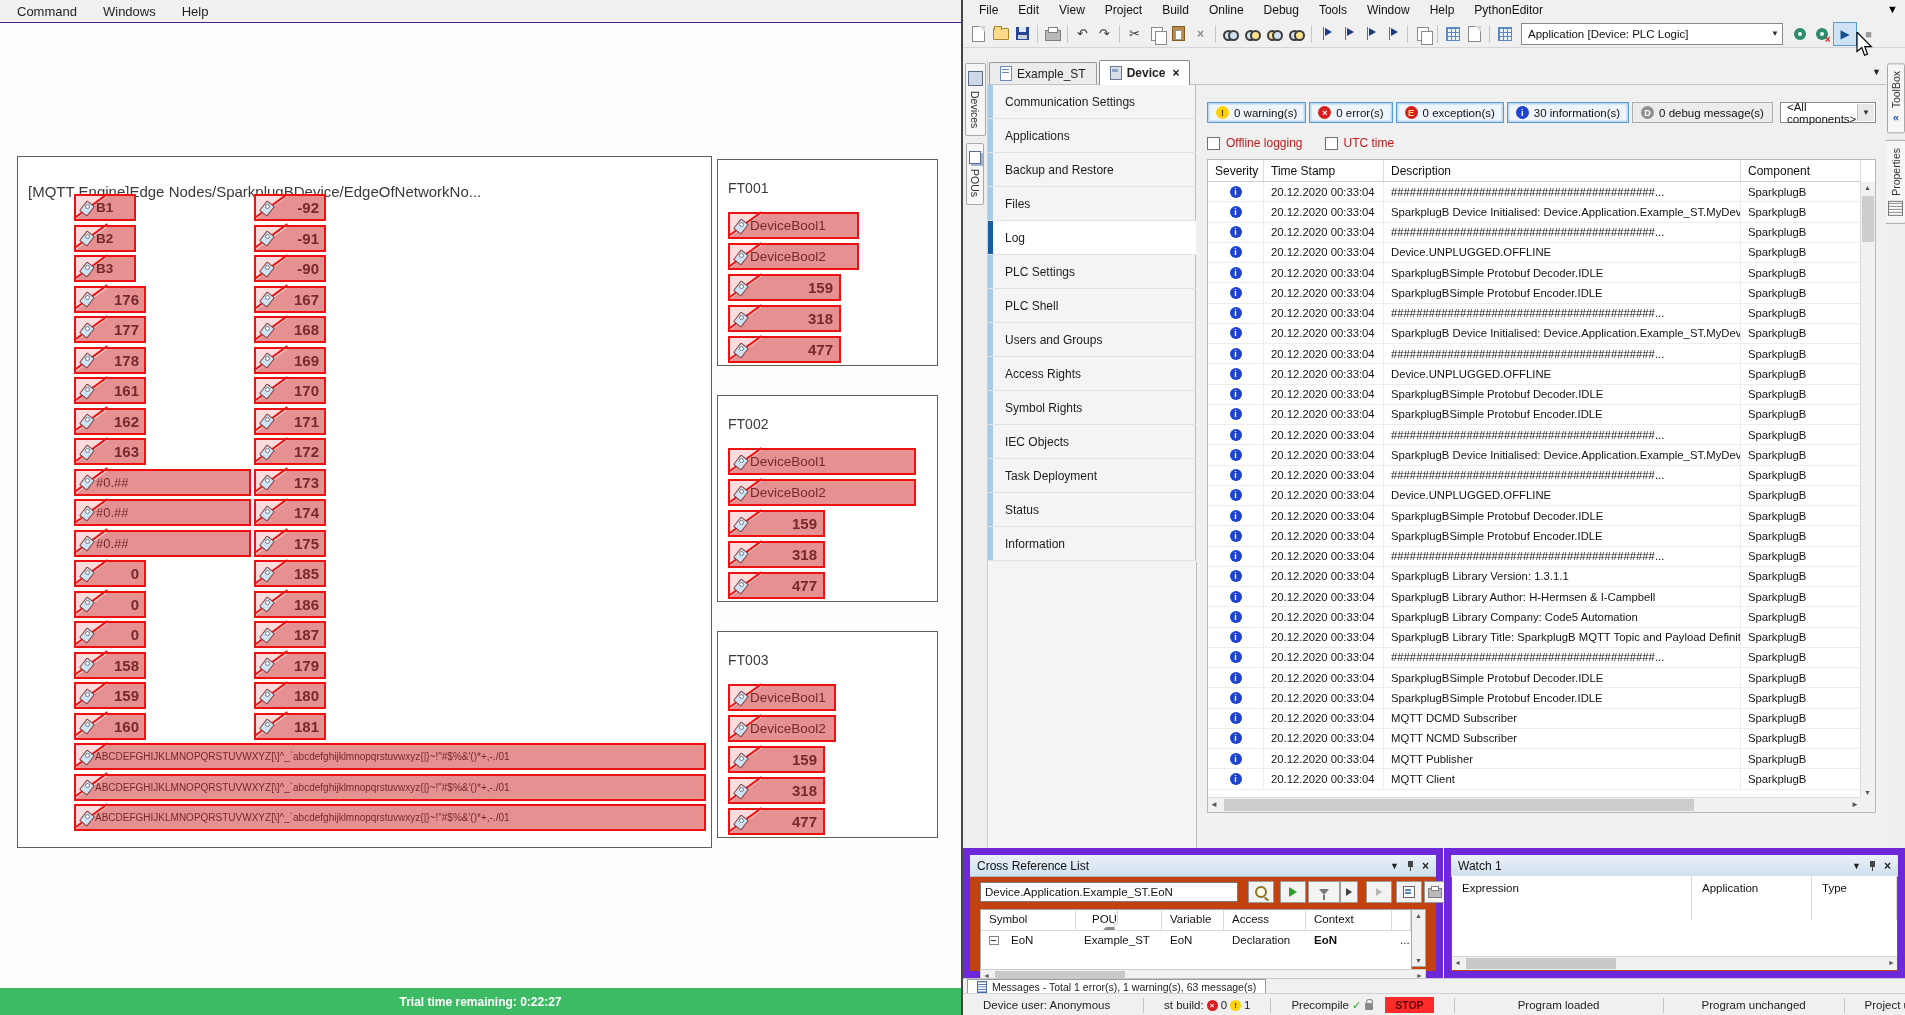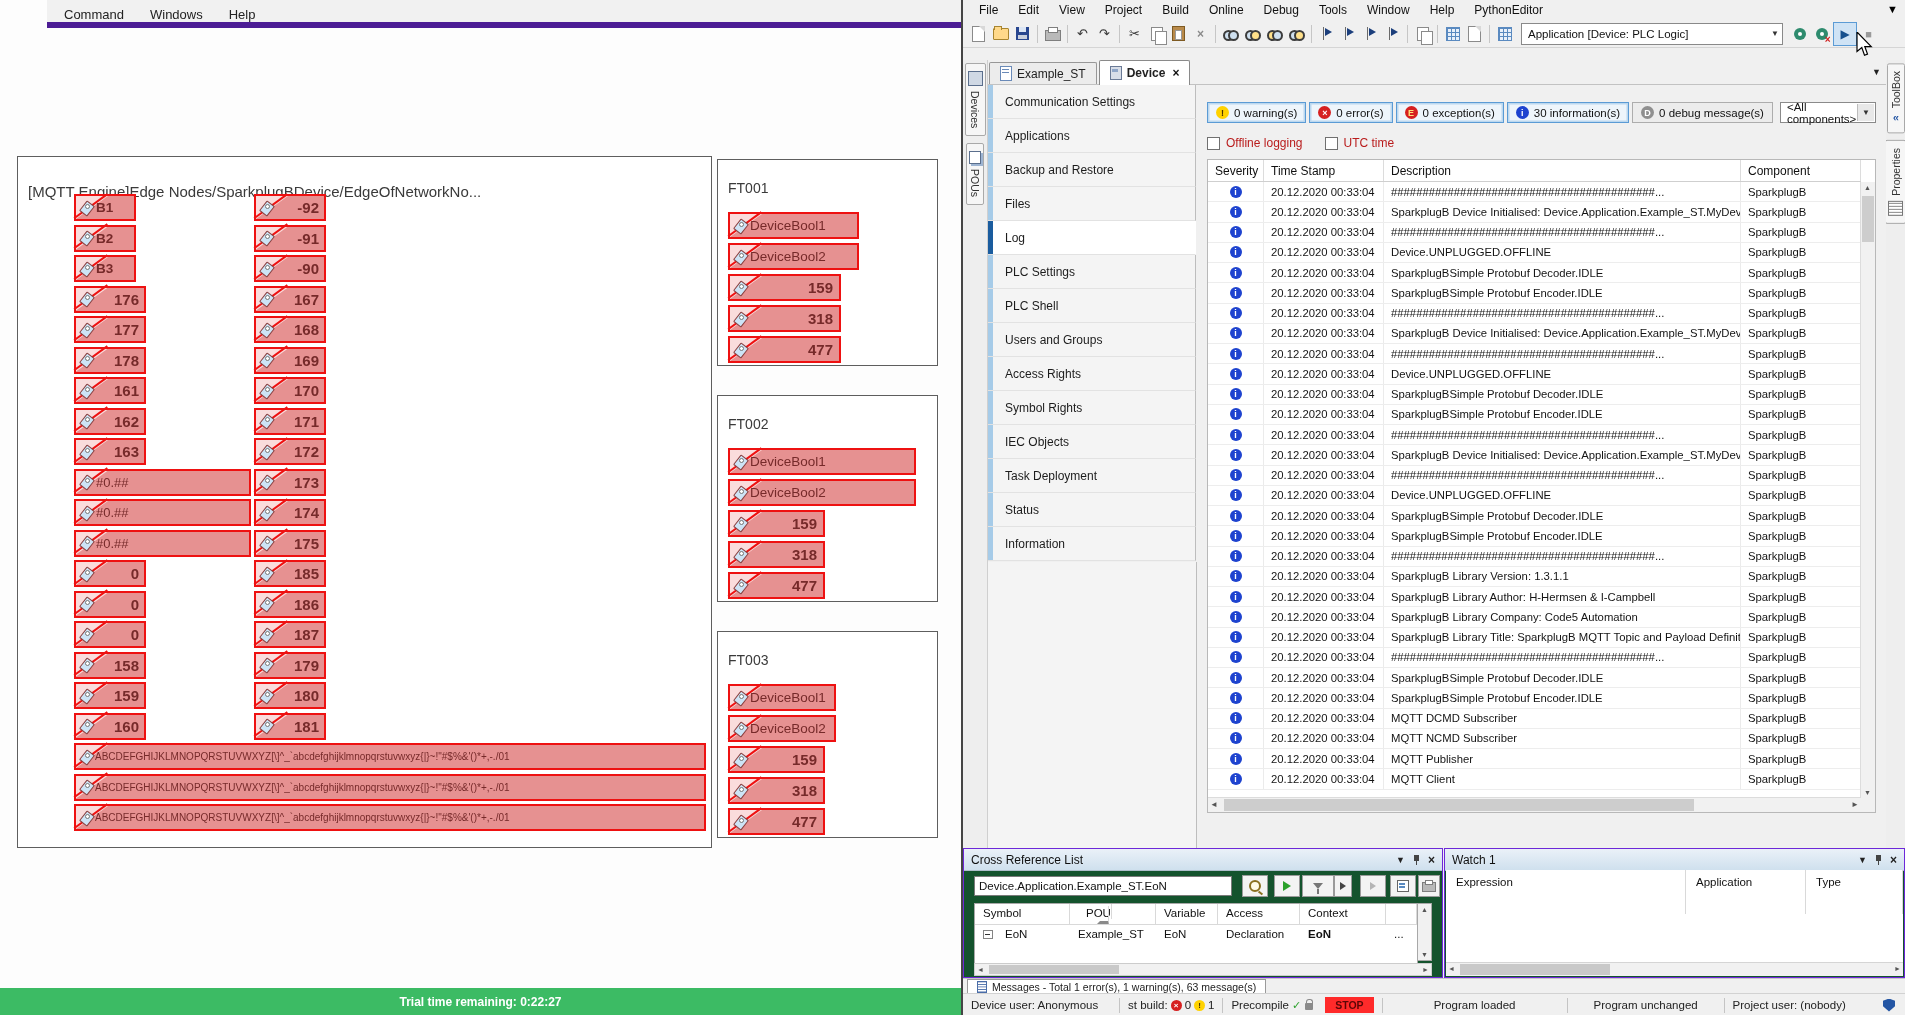--- a/index.html
+++ b/index.html
@@ -1,21 +1,21 @@
 <!DOCTYPE html>
 <html><head>
 <meta charset="utf-8">
 <style>
   html,body{margin:0;padding:0;}
   body{width:1905px;height:1015px;position:relative;overflow:hidden;
        font-family:"Liberation Sans",sans-serif;background:#ffffff;}
 
   
   #left-app{position:absolute;left:0;top:0;width:961px;height:1015px;background:#fdfdfd;}
-  .lmenu{height:22px;background:#f1f1f1;border-bottom:6px solid #4c1d95;display:flex;align-items:flex-end;padding-left:4px;margin-left:47px;}
+  .lmenu{height:22px;background:#f1f1f1;border-bottom:1px solid #4c1d95;display:flex;align-items:center;padding-left:4px;}
   .lmenu span{padding:0 13px;font-size:13px;color:#222;}
 
   .mqtt-panel{position:absolute;left:17px;top:156px;width:693px;height:690px;background:#fff;border:1px solid #5e5e5e;}
   .panel-title{position:absolute;left:10px;top:26px;font-size:15px;color:#3a3a3a;white-space:nowrap;}
   .tagcol{position:absolute;display:flex;flex-direction:column;gap:3.5px;}
   .col1{left:56px;top:37px;}
   .col2{left:236px;top:37px;}
   .longs{left:56px;top:586px;}
 
   
@@ -155,21 +155,21 @@
   .sev::before{content:"i";}
   .vscroll{position:absolute;right:0;top:22px;bottom:14px;width:14px;background:#f1f1f1;border-left:1px solid #dcdcdc;font-size:7px;color:#555;text-align:center;}
   .vthumb{position:absolute;left:1px;right:1px;top:14px;height:46px;background:#cdcdcd;}
   .varr-u{position:absolute;top:2px;left:3px;} .varr-d{position:absolute;bottom:2px;left:3px;}
   .hscroll{position:absolute;left:0;right:14px;bottom:0;height:14px;background:#f1f1f1;border-top:1px solid #dcdcdc;font-size:8px;color:#555;}
   .hthumb{position:absolute;left:16px;top:1px;bottom:1px;width:72%;background:#cdcdcd;}
   .harr-l{position:absolute;left:2px;top:2px;} .harr-r{position:absolute;right:2px;top:2px;}
   .scorner{position:absolute;right:0;bottom:0;width:14px;height:14px;background:#f1f1f1;}
 
   
-  .panel{position:absolute;background:#14532d;border:1px solid #6d28d9;box-sizing:border-box;}
+  .panel{position:absolute;background:#c2410c;border:7px solid #6d28d9;box-sizing:border-box;}
   #crossref{left:0;top:848px;width:480px;height:130px;}
   #watch{left:481px;top:848px;right:0;height:130px;}
   .ptitle{height:21px;background:linear-gradient(#eaf1f8,#cfe0ee);border-bottom:1px solid #aebecb;display:flex;align-items:center;padding:0 7px;font-size:12px;color:#101010;}
   .pbtns{margin-left:auto;display:flex;gap:9px;align-items:center;}
   .pb{font-size:9px;color:#222;}
   .pb.x{font-size:12px;font-weight:bold;}
   .pinicon{width:5px;height:10px;position:relative;}
   .pinicon::before{content:"";position:absolute;left:0;top:0;width:5px;height:6px;background:#444;}
   .pinicon::after{content:"";position:absolute;left:2px;top:6px;width:1.5px;height:4px;background:#444;}
 
@@ -207,21 +207,21 @@
   .wext span{border-right:1px solid #d9d9d9;}
   .whscroll{position:absolute;left:0;right:0;bottom:0;height:13px;background:#f1f1f1;border-top:1px solid #d5d5d5;font-size:7px;color:#555;}
   .whthumb{position:absolute;left:14px;top:1px;bottom:1px;width:150px;background:#c9c9c9;}
 
   .msgbar{position:absolute;left:0;top:978px;right:0;height:15px;background:#f0f0f0;border-top:1px solid #c8c8c8;display:flex;align-items:center;}
   .msgtab{margin-left:4px;height:15px;box-sizing:border-box;background:#fff;border:1px solid #9a9a9a;display:flex;align-items:center;gap:5px;padding:0 9px;font-size:10.5px;color:#222;}
   .msgic{width:8px;height:10px;background:linear-gradient(#4a6da8 1px,transparent 1px) 1px 2px/5px 2.5px,#fff;border:1px solid #4a6da8;}
 
   .statusbar{position:absolute;left:0;top:993px;right:0;height:22px;background:#f0f0f0;border-top:1px solid #d2d2d2;display:flex;align-items:center;font-size:11.5px;color:#222;}
   .ssep{width:1px;height:15px;background:#c4c4c4;flex:0 0 auto;}
-  .sseg{display:flex;align-items:center;padding:0 8px;flex:0 0 auto;}
+  .sseg{display:flex;align-items:center;padding:0 20px;flex:0 0 auto;}
   .sico{width:11px;height:11px;border-radius:50%;display:inline-flex;align-items:center;justify-content:center;color:#fff;font-size:8px;font-weight:bold;margin:0 3px;}
   .sico.err{background:#d62020;} .sico.err::before{content:"×";}
   .sico.warn{background:#ffd200;color:#4a3400;} .sico.warn::before{content:"!";}
   .lockic{width:8px;height:7px;background:#8a8a8a;border-radius:1px;position:relative;margin:3px 4px 0 4px;}
   .lockic::before{content:"";position:absolute;left:1px;top:-4px;width:5px;height:4px;border:1.5px solid #8a8a8a;border-bottom:none;border-radius:3px 3px 0 0;}
   .stopbadge{background:#ff2a2a;color:#5c0606;font-weight:bold;font-size:10.5px;padding:2px 10px;margin-left:8px;}
   .centerseg{justify-content:center;}
   .shieldic{width:12px;height:13px;background:#2456a4;clip-path:polygon(50% 0,100% 18%,100% 60%,50% 100%,0 60%,0 18%);margin-left:auto;margin-right:10px;}
   .checkglyph{color:#2ba12b;font-size:11px;margin-left:3px;}
 

